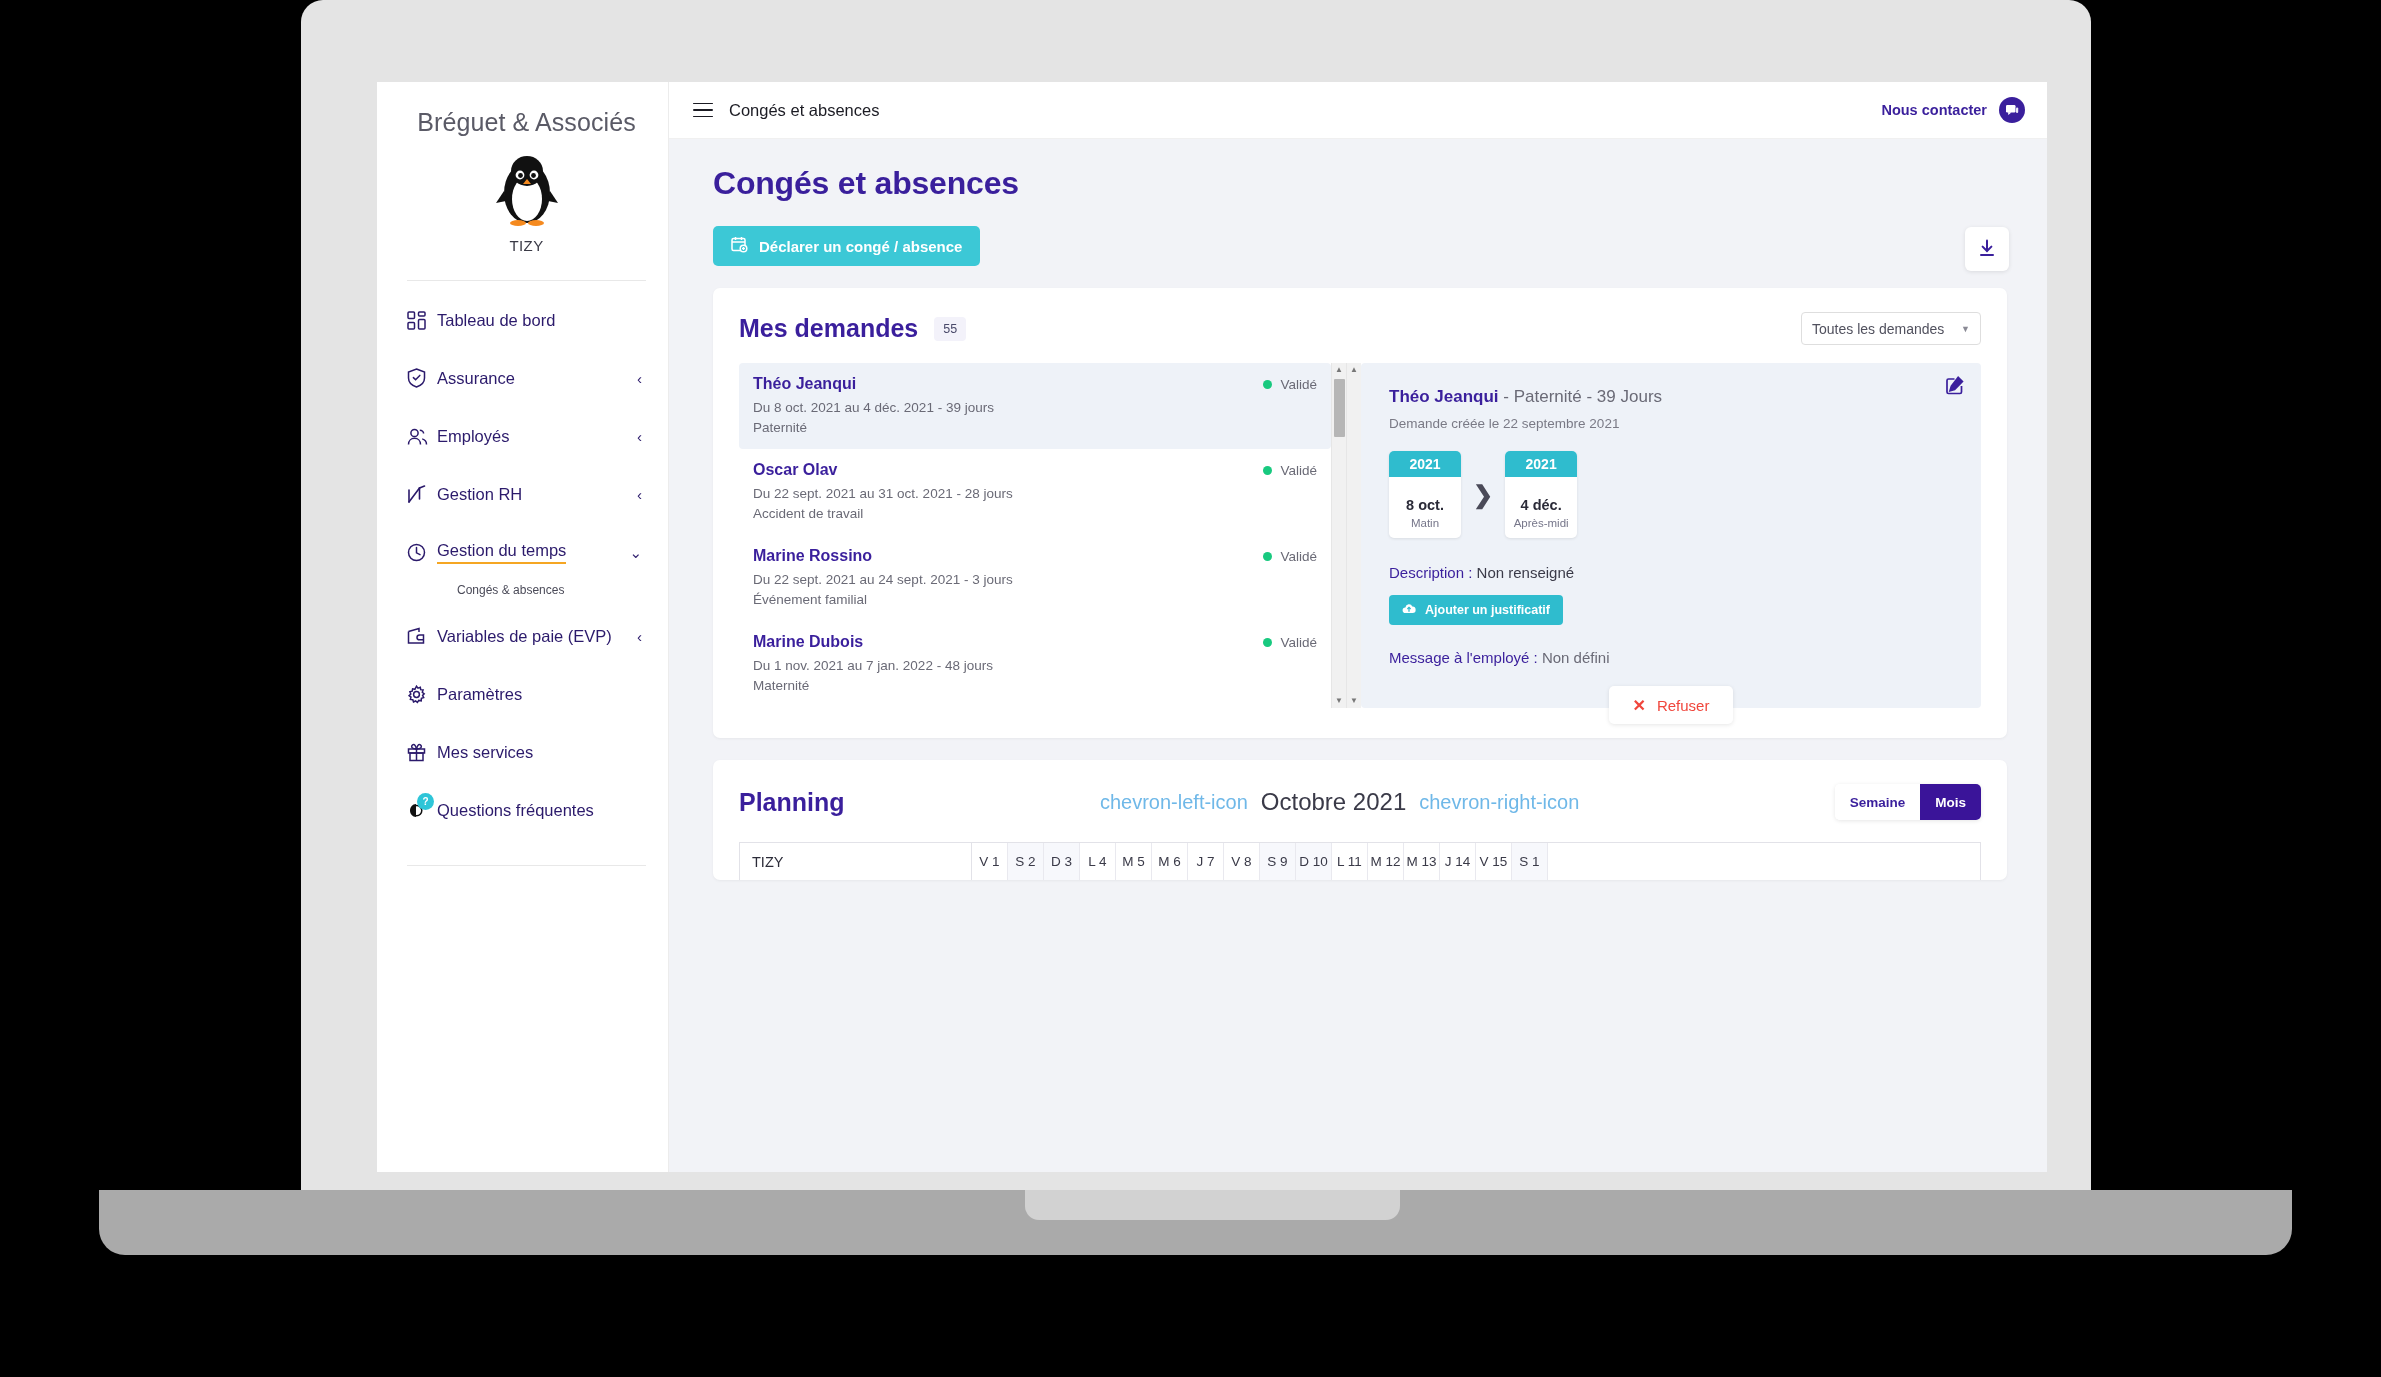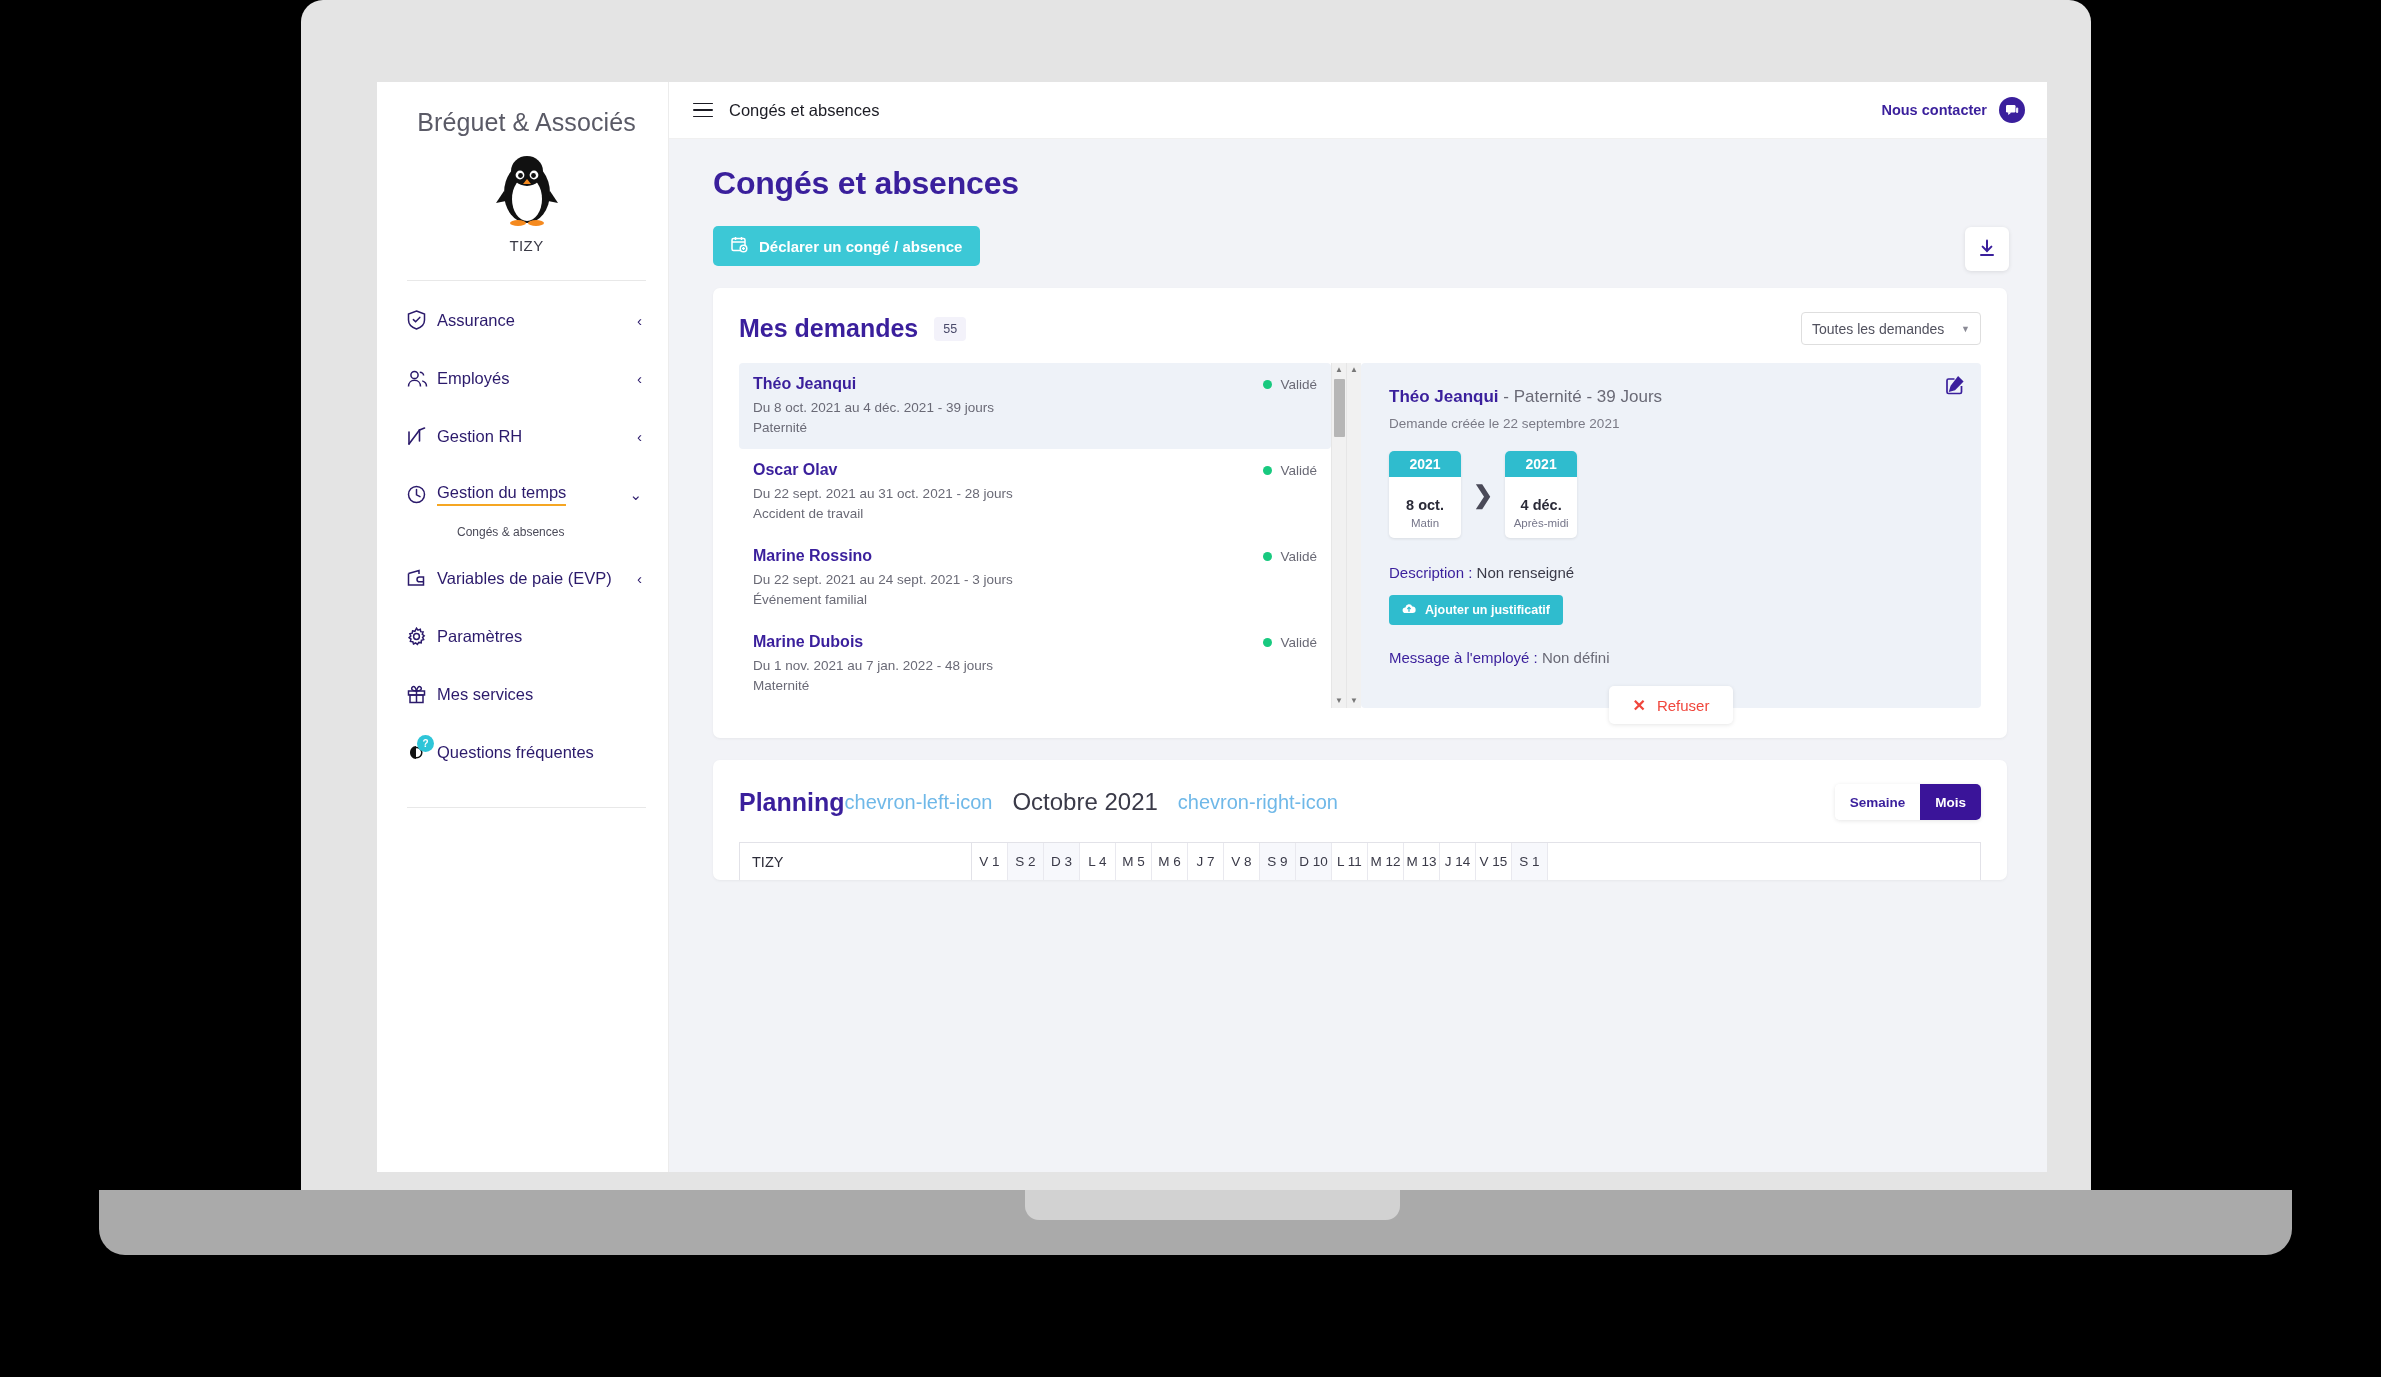--- a/index.html
+++ b/index.html
@@ -278,21 +278,21 @@
   
   #planning-card {
     margin-top: 22px;
     background: #ffffff; border-radius: 7px;
     padding: 24px 26px 0 26px;
     box-shadow: 0 1px 3px rgba(0,0,0,.05);
   }
   #planning-header { display: flex; align-items: center; }
   #planning-title { font-size: 25px; color: #3a1f9c; font-weight: bold; }
   #planning-nav {
-    flex: 1; display: flex; align-items: center; gap: 20px;
+    flex: 1; display: flex; align-items: center; justify-content: center; gap: 13px;
   }
   .month-arrow { font-size: 20px; color: #6fb8e8; cursor: pointer; }
   #planning-month { font-size: 24px; color: #3a3a48; }
   #planning-toggle {
     display: flex; border-radius: 5px; overflow: hidden;
     box-shadow: 0 1px 4px rgba(0,0,0,.10);
   }
   .toggle-btn {
     height: 36px; padding: 0 15px;
     display: flex; align-items: center;
@@ -350,20 +350,31 @@
         <path d="M33 28 L37 33 L29 33 Z" fill="#f58a1f"></path>
         <ellipse cx="24" cy="72" rx="8" ry="3" fill="#f58a1f"></ellipse>
         <ellipse cx="42" cy="72" rx="8" ry="3" fill="#f58a1f"></ellipse>
       </svg>
     </div>
     <div id="brand-subtitle">TIZY</div>
     <div class="sb-divider"></div>
 
     <div id="nav-main">
 
+      <div class="nav-item">
+        <span class="nav-icon">
+          <svg width="19" height="19" viewBox="0 0 19 19" fill="none" stroke="#2b1a6b" stroke-width="1.5">
+            <rect x="1" y="1" width="6.5" height="6.5" rx="1"></rect>
+              <rect x="11.5" y="1" width="6.5" height="4" rx="1"></rect>
+            <rect x="1" y="11.5" width="6.5" height="6.5" rx="1"></rect>
+              <rect x="11.5" y="8.5" width="6.5" height="9.5" rx="1"></rect>
+          </svg>
+        </span>
+        <span class="nav-label">Tableau de bord</span>
+      </div>
 
       <div class="nav-item">
         <span class="nav-icon">
           <svg width="19" height="20" viewBox="0 0 19 20" fill="none" stroke="#2b1a6b" stroke-width="1.5">
             <path d="M9.5 1 L17.5 4 V10 C17.5 14.5 13.8 17.6 9.5 19 C5.2 17.6 1.5 14.5 1.5 10 V4 Z"></path>
             <path d="M6.4 9.6 L8.6 11.8 L12.8 7.4" stroke-linecap="round"></path>
           </svg>
         </span>
         <span class="nav-label">Assurance</span>
         <span class="nav-chevron">‹</span>

